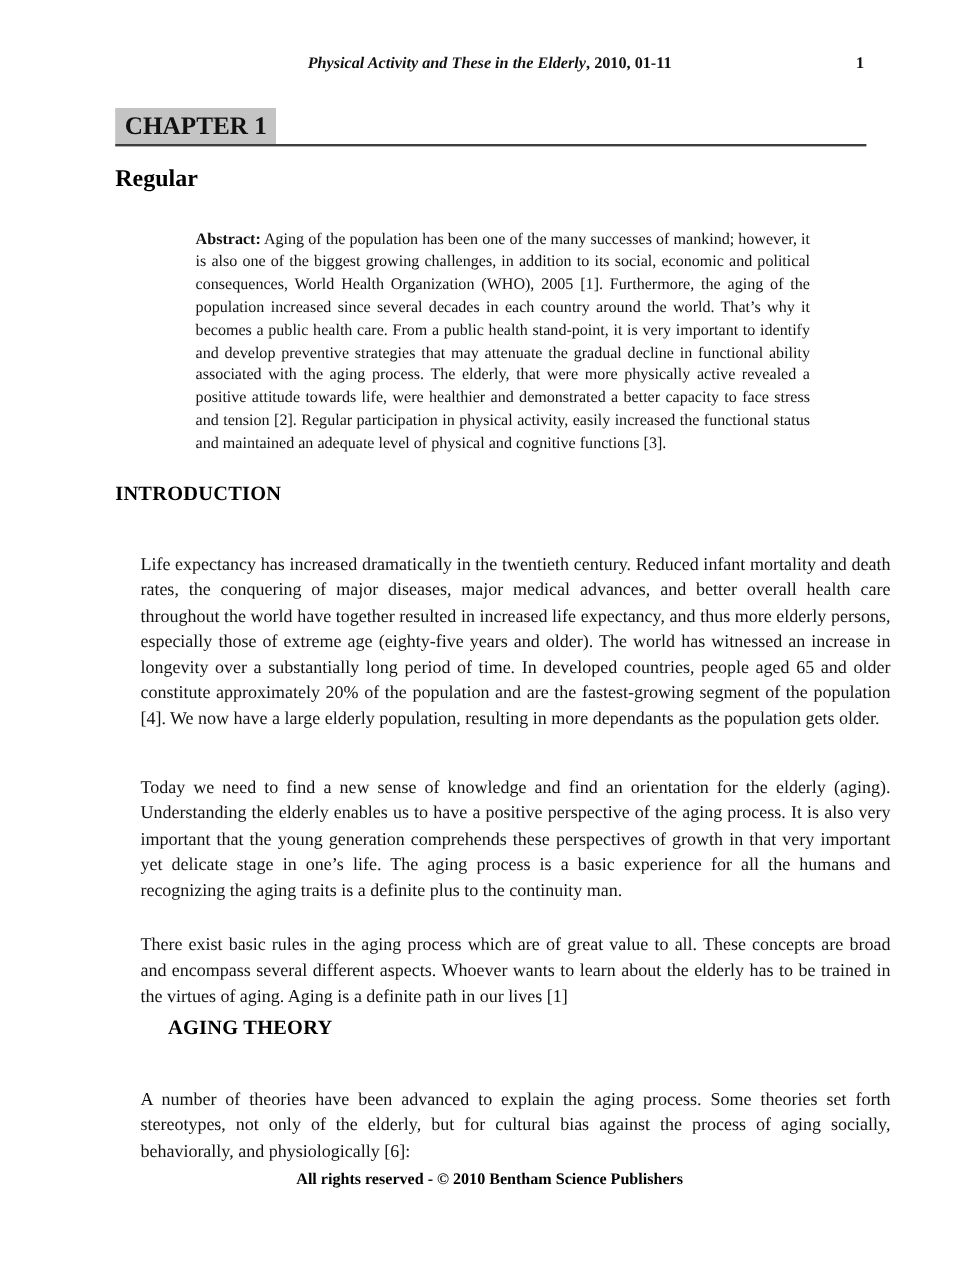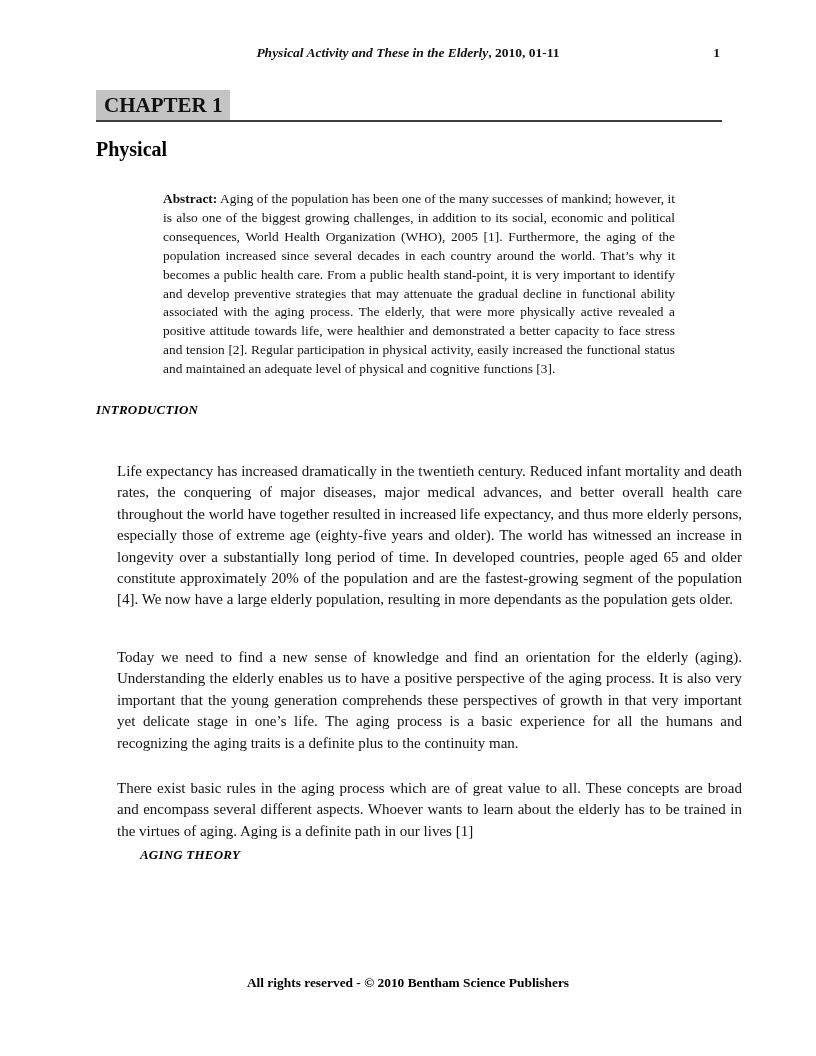--- a/index.html
+++ b/index.html
@@ -77,25 +77,24 @@
     font-size: 13.4px;
     line-height: 18.9px;
     text-align: justify;
   }
   .abstract .abstract-label { font-weight: bold; }
 
   
   .section-heading {
     left: 96px;
     margin: 0;
-    font-size: 13px;
+    font-size: 17px;
     font-weight: bold;
     color: #000000;
     letter-spacing: 0.2px;
-    font-style: italic;
   }
   .h-introduction { top: 402px; }
   .h-aging-theory { top: 847px; margin-left: 44px; }
 
   
   .body-par {
     left: 105px;
     width: 625px;
     margin: 12px;
     font-size: 15px;
@@ -126,33 +125,34 @@
 
   <div class="abs running-header">
     <div class="running-title"><span class="ital">Physical Activity and These in the Elderly</span><span>, 2010, 01-11</span></div>
     <div class="page-number">1</div>
   </div>
 
   <div class="abs chapter-row">
     <span class="chapter-box">CHAPTER 1</span>
   </div>
 
-  <h1 class="abs doc-title">Physical</h1>
+  <h1 class="abs doc-title">Regular</h1>
 
   <p class="abstract abs"><span class="abstract-label">Abstract:</span>
     <span>Aging of the population has been one of the many successes of mankind; however, it is also one of the biggest growing challenges, in addition to its social, economic and political consequences, World Health Organization (WHO), 2005 [1]. Furthermore, the aging of the population increased since several decades in each country around the world. That’s why it becomes a public health care. From a public health stand-point, it is very important to identify and develop preventive strategies that may attenuate the gradual decline in functional ability associated with the aging process. The elderly, that were more physically active revealed a positive attitude towards life, were healthier and demonstrated a better capacity to face stress and tension [2]. Regular participation in physical activity, easily increased the functional status and maintained an adequate level of physical and cognitive functions [3].</span></p>
 
   <h2 class="abs section-heading h-introduction">INTRODUCTION</h2>
 
   <p class="abs body-par p1">Life expectancy has increased dramatically in the twentieth century. Reduced infant mortality and death rates, the conquering of major diseases, major medical advances, and better overall health care throughout the world have together resulted in increased life expectancy, and thus more elderly persons, especially those of extreme age (eighty-five years and older). The world has witnessed an increase in longevity over a substantially long period of time. In developed countries, people aged 65 and older constitute approximately 20% of the population and are the fastest-growing segment of the population [4]. We now have a large elderly population, resulting in more dependants as the population gets older.</p>
 
   <p class="abs body-par p2">Today we need to find a new sense of knowledge and find an orientation for the elderly (aging). Understanding the elderly enables us to have a positive perspective of the aging process. It is also very important that the young generation comprehends these perspectives of growth in that very important yet delicate stage in one’s life. The aging process is a basic experience for all the humans and recognizing the aging traits is a definite plus to the continuity man.</p>
 
   <p class="abs body-par p3">There exist basic rules in the aging process which are of great value to all. These concepts are broad and encompass several different aspects. Whoever wants to learn about the elderly has to be trained in the virtues of aging. Aging is a definite path in our lives [1]</p>
 
   <h2 class="abs section-heading h-aging-theory">AGING THEORY</h2>
 
+  <p class="abs body-par p4">A number of theories have been advanced to explain the aging process. Some theories set forth stereotypes, not only of the elderly, but for cultural bias against the process of aging socially, behaviorally, and physiologically [6]:</p>
 
   <div class="abs page-footer">
     <div>All rights reserved - © 2010 Bentham Science Publishers</div>
   </div>
 
 </div>
 
 </body></html>

